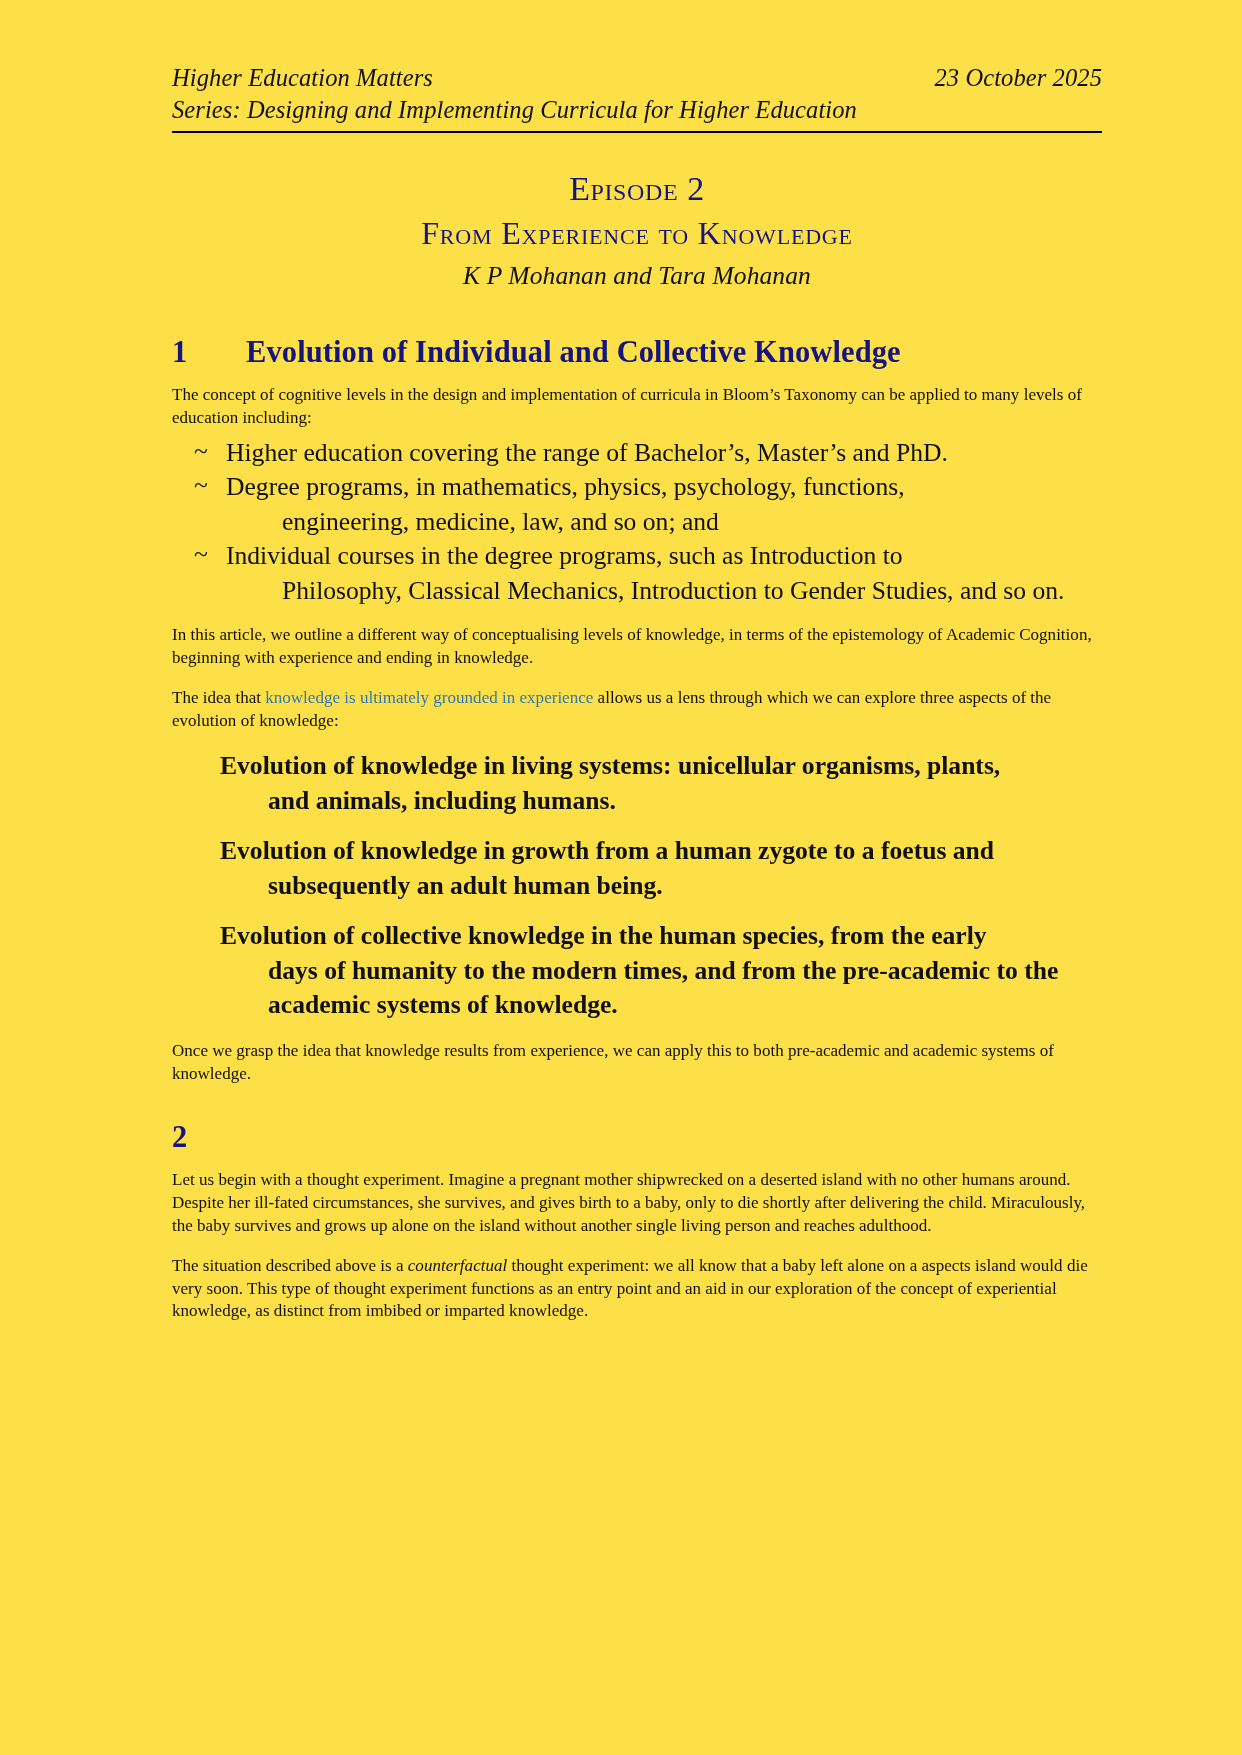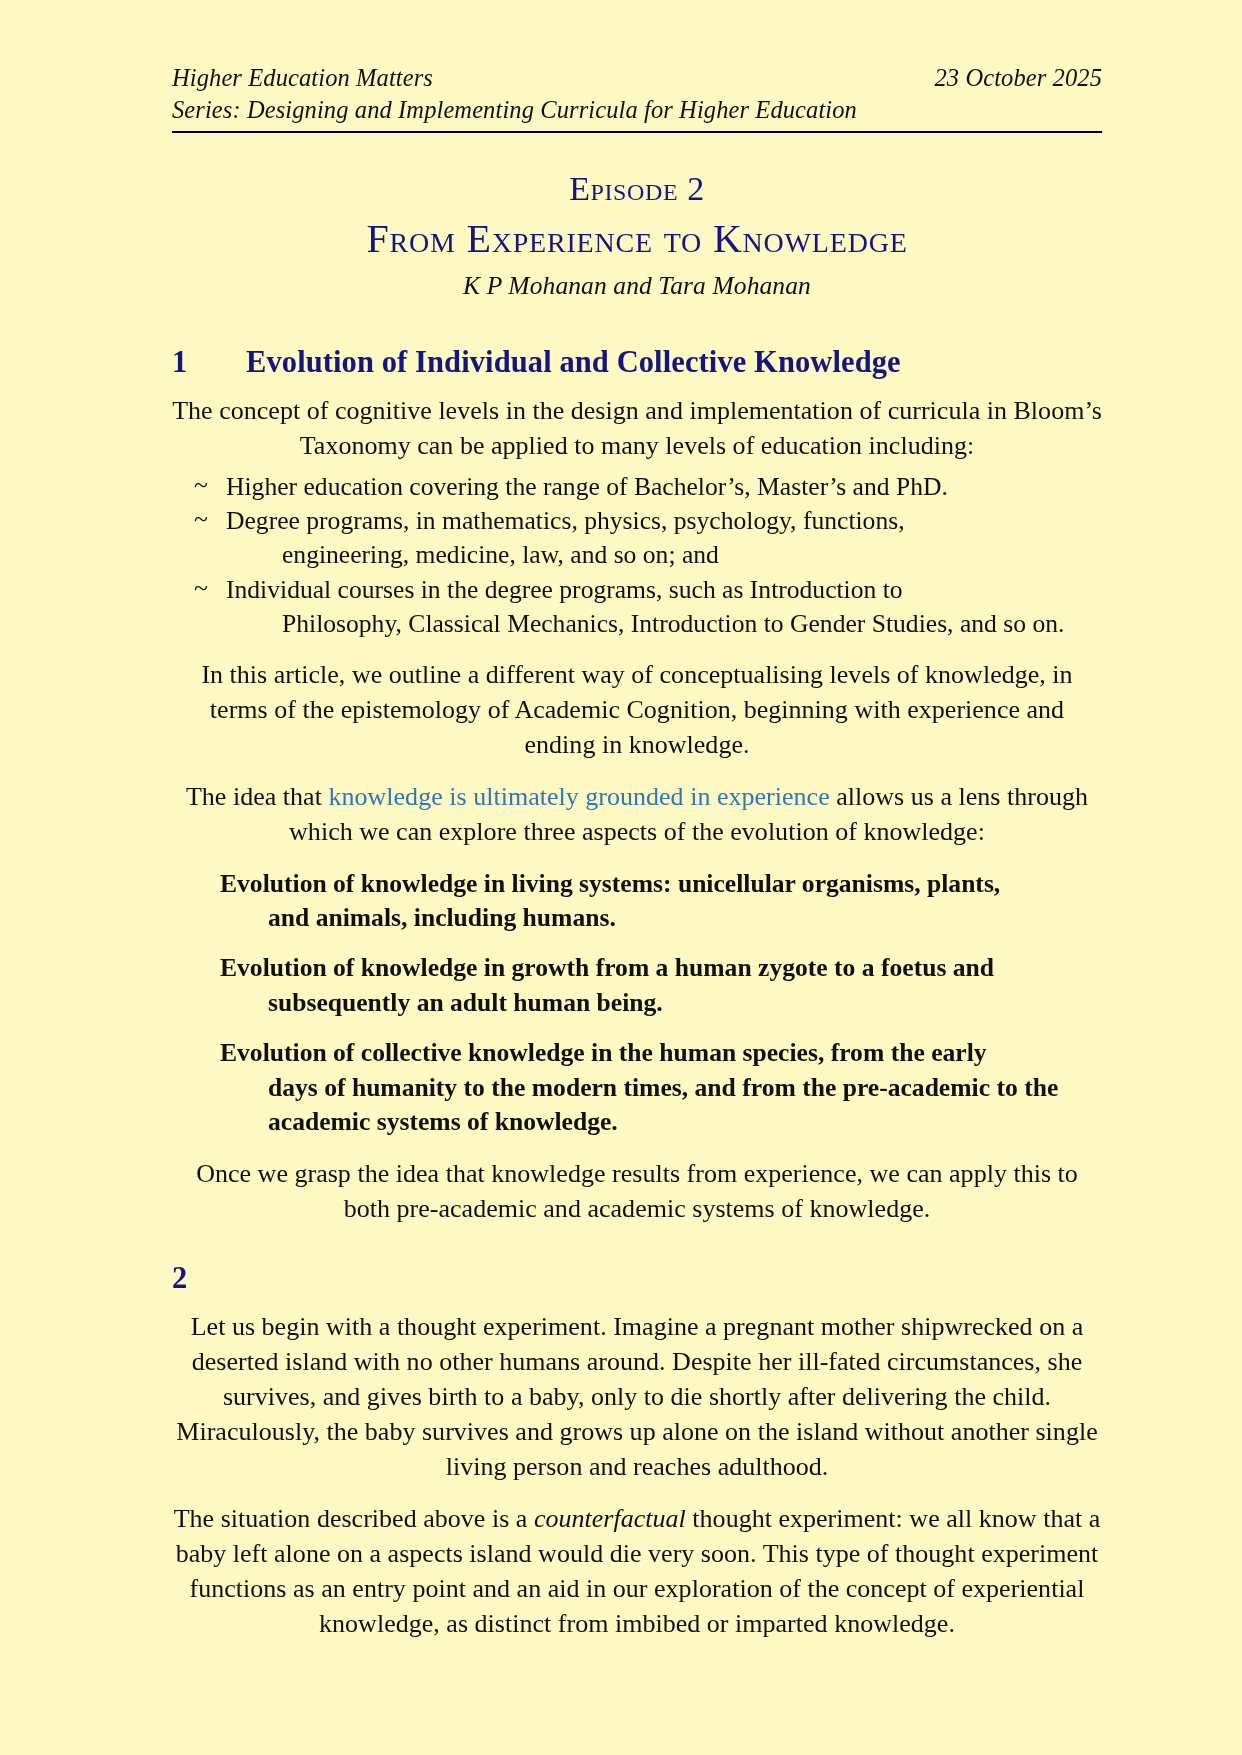--- a/index.html
+++ b/index.html
@@ -13,21 +13,21 @@
     font-family: "Liberation Serif", "DejaVu Serif", serif;
     color: #101010;
     overflow: hidden;
   }
   .page {
     position: relative;
     width: 1242px;
     height: 1755px;
     box-sizing: border-box;
     padding: 62px 140px 0 172px;
-    background: #fef9c3;
+    background: #fde047;
   }
 
   
   .header {
     position: relative;
     padding-bottom: 4px;
     border-bottom: 2.5px solid #000000;
     margin-bottom: 36px;
   }
   .header-row {
@@ -60,21 +60,21 @@
     color: #15157f;
     font-variant: small-caps;
     font-size: 34px;
     letter-spacing: 0.6px;
     line-height: 1.2;
     margin-bottom: 6px;
   }
   .doc-title {
     color: #15157f;
     font-variant: small-caps;
-    font-size: 40px;
+    font-size: 32px;
     letter-spacing: 0.8px;
     line-height: 1.18;
     margin-bottom: 8px;
   }
   .authors {
     font-style: italic;
     font-size: 25.5px;
     color: #101010;
     letter-spacing: 0.1px;
   }
@@ -91,24 +91,24 @@
     margin-bottom: 14px;
   }
   .section .num {
     width: 74px;
     flex: 0 0 74px;
   }
   .section .heading-text { }
 
   
   p.body {
-    font-size: 26px;
+    font-size: 17px;
     line-height: 1.345;
     margin: 0 0 17px 0;
-    text-align: center;
+    text-align: left;
     letter-spacing: 0.02px;
   }
   p.body.tight { margin-bottom: 6px; }
 
   a.inlink {
     color: #2d78b8;
     text-decoration: none;
   }
   .ital { font-style: italic; }
 

